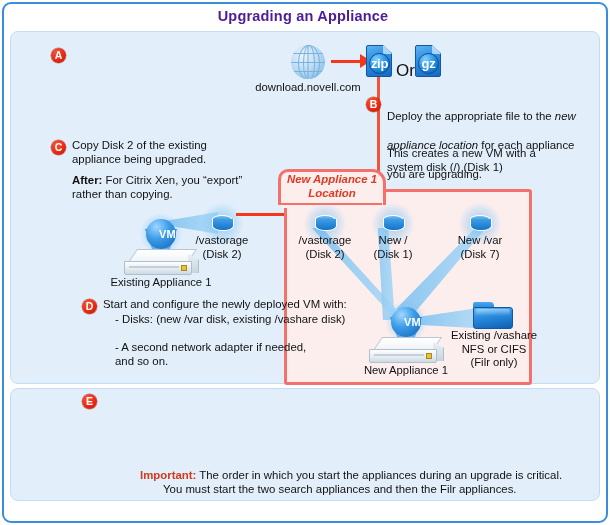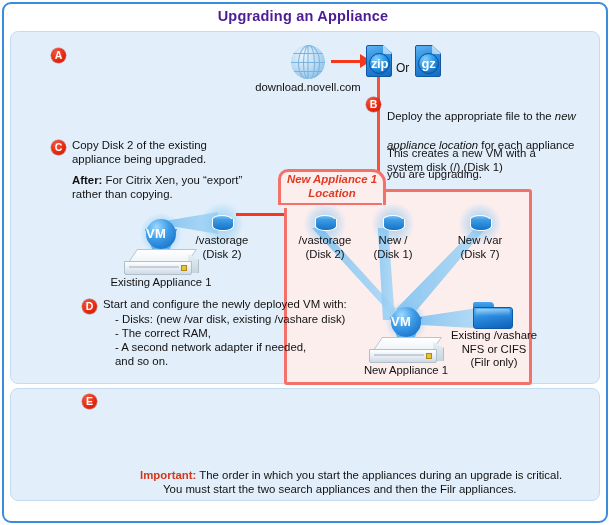--- a/index.html
+++ b/index.html
@@ -48,32 +48,32 @@
      background:linear-gradient(160deg,#5fb4f2 0%,#2f8fe0 40%,#1569c0 100%);
      border:1px solid #1157a3;border-radius:2px;
      clip-path:polygon(0 0,66% 0,100% 26%,100% 100%,0 100%);}
   .file .fold{position:absolute;right:0;top:0;width:9px;height:9px;
      background:linear-gradient(225deg,#cfe8fb 0%,#9fcdf3 100%);
      clip-path:polygon(0 0,100% 100%,0 100%);}
   .file .disc{position:absolute;left:3px;top:8px;width:19px;height:19px;border-radius:50%;
      background:radial-gradient(circle at 34% 26%, #7fd0ff 0%, #1f8bdf 55%, #0b57aa 100%);
      border:1px solid #0a4f99;color:#fff;font-size:13px;font-weight:bold;
      line-height:19px;text-align:center;letter-spacing:-.3px;}
-  .orword{position:absolute;font-size:12px;color:#111;}
+  .orword{position:absolute;font-size:17px;color:#111;}
 
   
   .vmnode{position:absolute;width:86px;height:62px;}
   .vmnode .cone{position:absolute;left:27px;top:14px;width:32px;height:40px;
      background:linear-gradient(180deg,rgba(45,140,225,.95) 0%,rgba(86,176,240,.85) 55%,rgba(150,208,247,.35) 100%);
      clip-path:polygon(0 0,100% 0,56% 100%,44% 100%);}
   .vmnode .glow{position:absolute;left:22px;top:-2px;width:42px;height:42px;border-radius:50%;
      background:radial-gradient(circle,rgba(74,164,233,.55) 0%,rgba(120,193,240,.32) 48%,rgba(160,212,245,0) 72%);}
   .vmnode .ball{position:absolute;left:28px;top:4px;width:30px;height:30px;border-radius:50%;
      background:radial-gradient(circle at 35% 26%, #9fd8ff 0%, #3d9ce8 42%, #0f63bb 100%);
-     color:#fff;font-size:13px;font-weight:bold;line-height:30px;text-align:left;letter-spacing:.3px;}
+     color:#fff;font-size:11px;font-weight:bold;line-height:30px;text-align:right;letter-spacing:.3px;}
   .vmnode .srv{position:absolute;left:6px;top:34px;width:74px;height:26px;}
   .vmnode .srv .top{position:absolute;left:8px;top:0;width:58px;height:13px;
      background:linear-gradient(180deg,#ffffff 0%,#eef3f7 100%);
      transform:skewX(-34deg);border:1px solid #b9c6d2;}
   .vmnode .srv .fr{position:absolute;left:0;top:12px;width:66px;height:12px;
      background:linear-gradient(180deg,#fdfefe 0%,#e6ecf2 55%,#cfd9e2 100%);
      border:1px solid #b0bfcc;border-radius:0 0 2px 2px;}
   .vmnode .srv .fr .slot{position:absolute;left:4px;top:4px;width:50px;height:2px;background:#c3cfdb;}
   .vmnode .srv .fr .led{position:absolute;right:4px;top:3px;width:4px;height:4px;background:#e8c23a;border:1px solid #a98b14;}
   .vmnode .srv .side{position:absolute;left:64px;top:5px;width:10px;height:19px;
@@ -269,20 +269,19 @@
     <div class="back"></div>
       <div class="front"></div>
   </div>
   <div class="caplbl" style="left:449px;top:329px;width:90px;white-space:pre-line;">Existing /vashare
 NFS or CIFS
 (Filr only)</div>
 
   <div class="badge" style="left:82px;top:299px;">D</div>
   <div class="txt" style="left:103px;top:297px;width:250px;">Start and configure the newly deployed VM with:</div>
   <div class="txt" style="left:115px;top:312px;width:250px;">-  Disks: (new /var disk, existing /vashare disk)</div>
-  <div class="txt" style="left:115px;top:326px;width:250px;">-  The correct RAM,</div>
   <div class="txt" style="left:115px;top:354px;width:250px;">    and so on.</div>
   <div class="txt" style="left:115px;top:340px;width:250px;">-  A second network adapter if needed,</div>
 
   <div class="badge" style="left:82px;top:394px;">E</div>
   <div class="txt" style="left:100px;top:468px;width:480px;white-space:normal;padding-left:40px;"><span class="imp">Important:</span><span> The order in which you start the appliances during an upgrade is critical.</span></div>
   <div class="txt" style="left:163px;top:482px;width:420px;">You must start the two search appliances and then the Filr appliances.</div>
 </div>
 
 </body></html>

